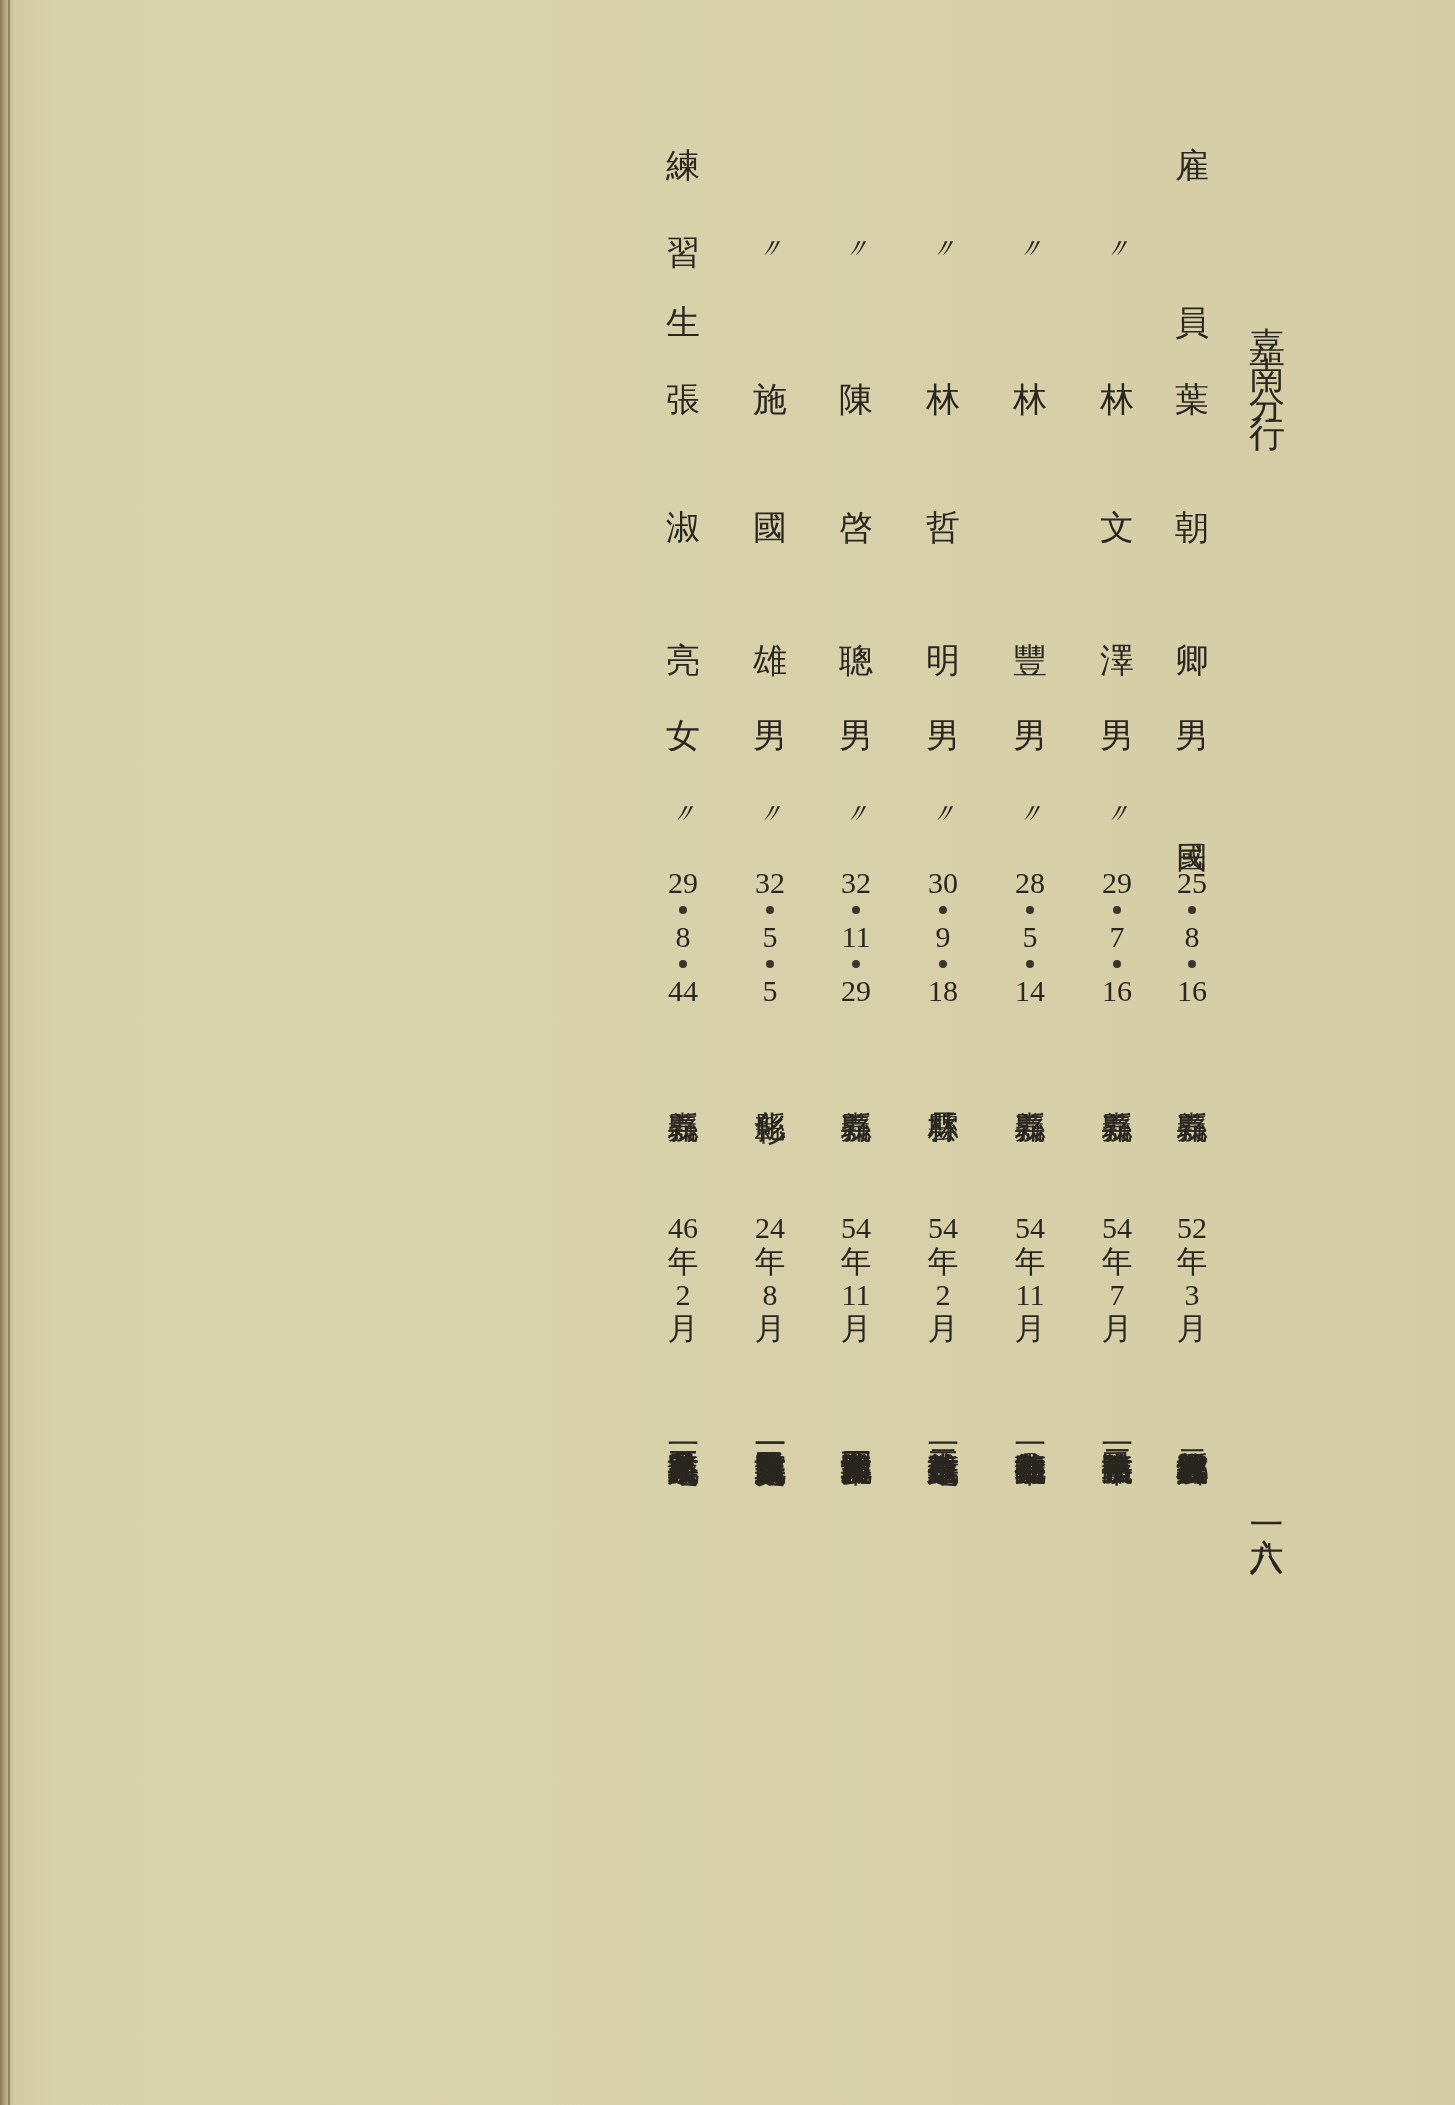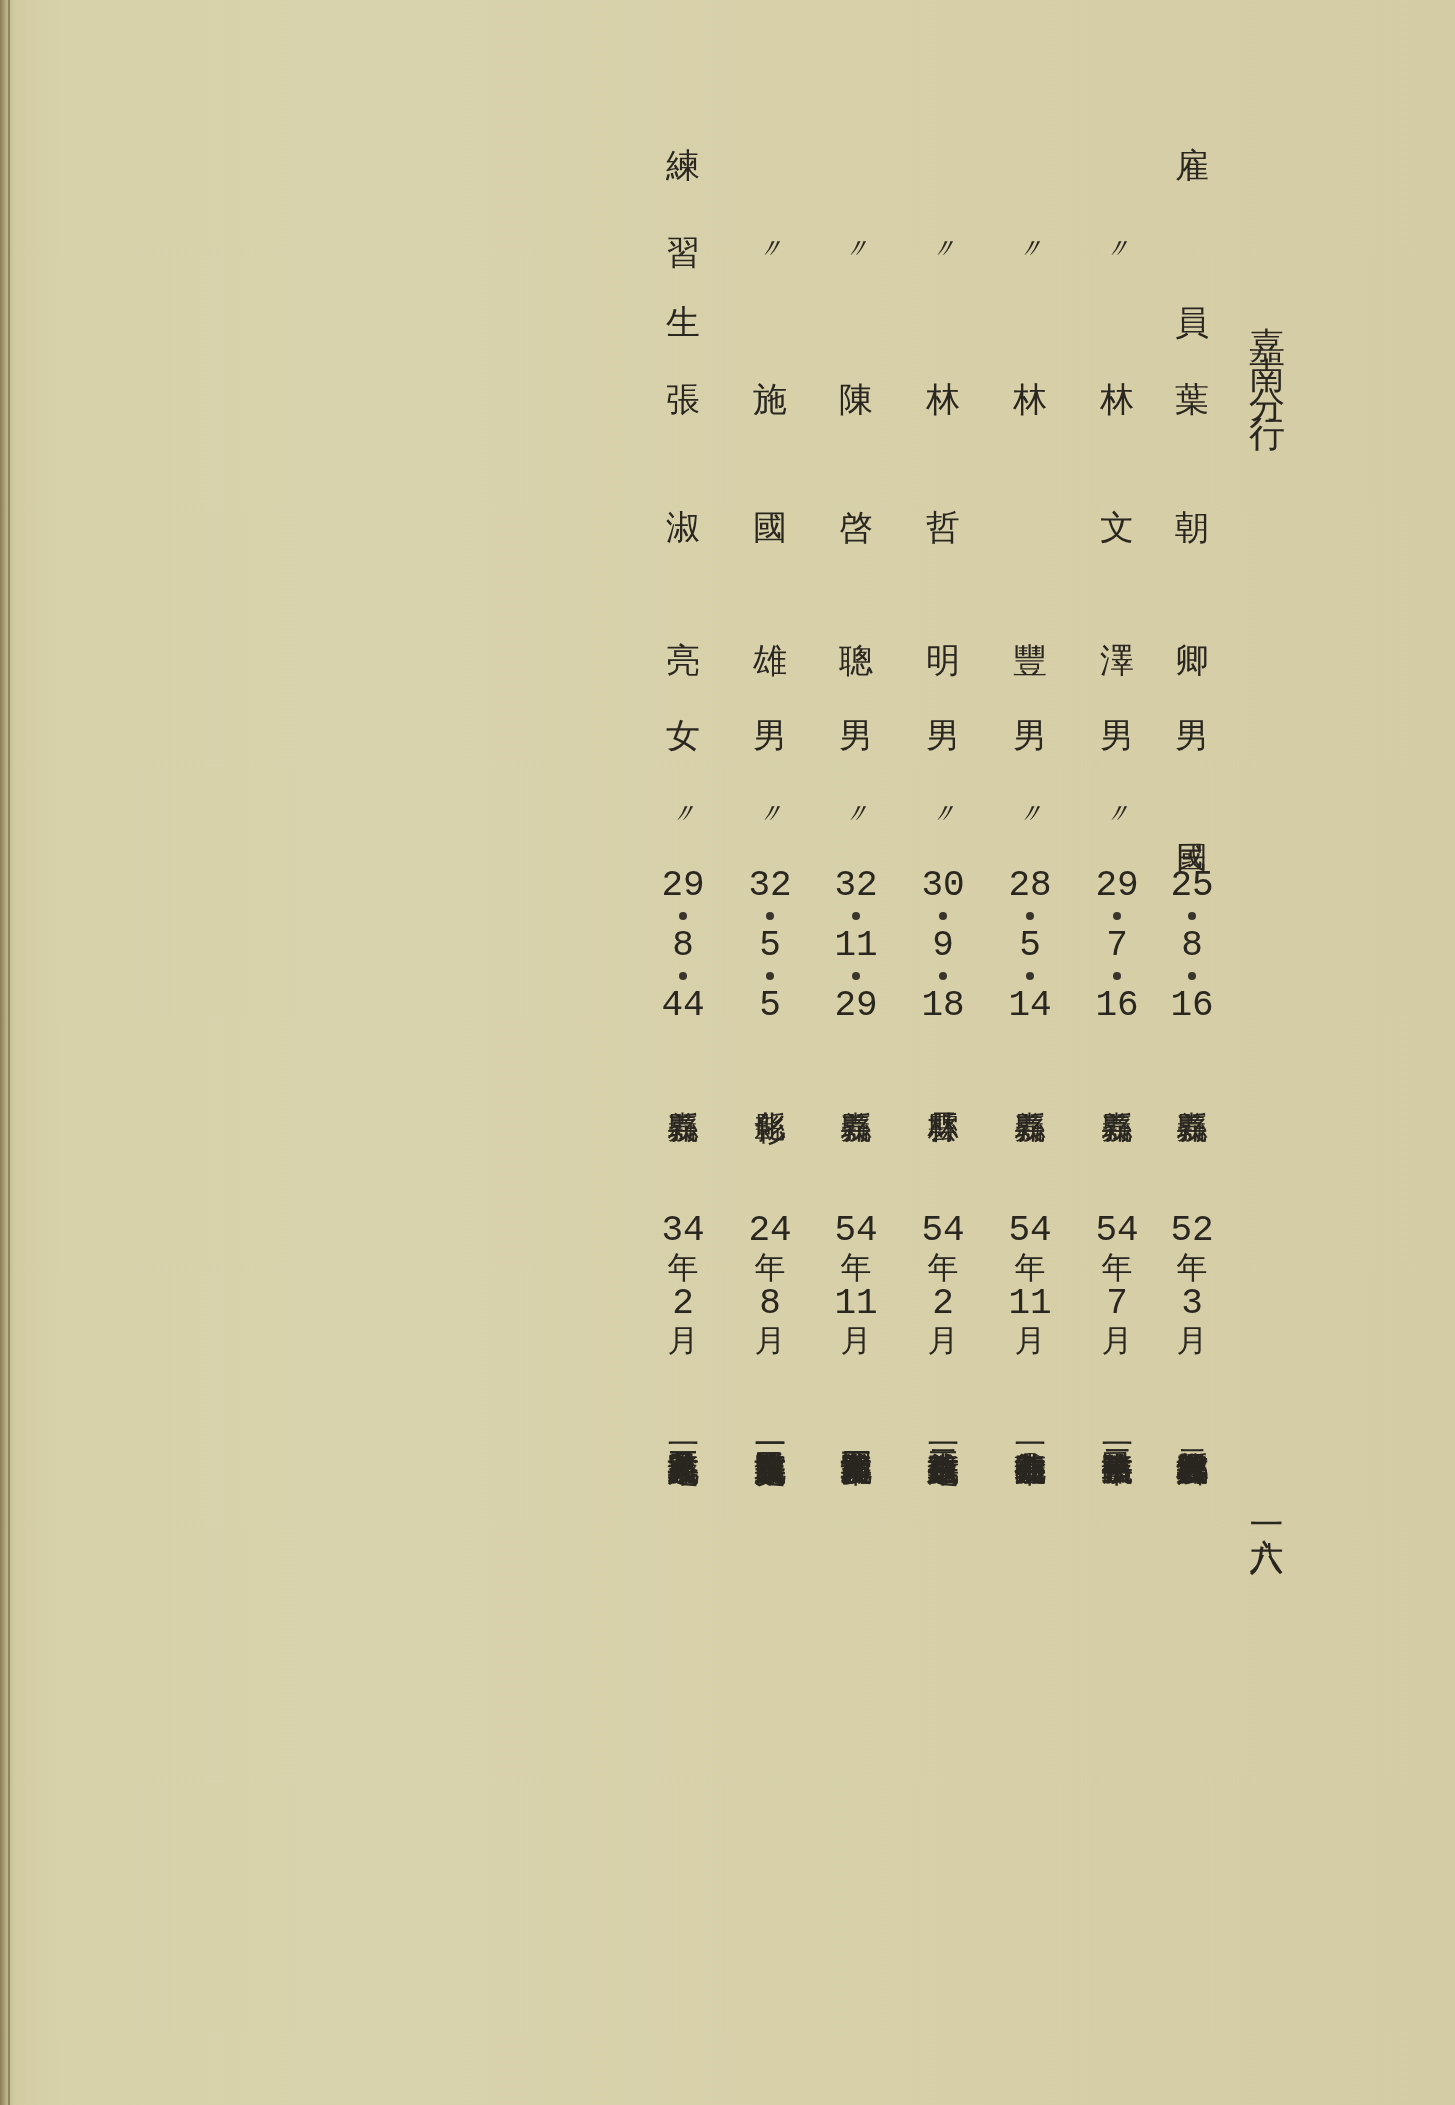--- a/index.html
+++ b/index.html
@@ -29,21 +29,21 @@
     left: 0; width: 60px;
     text-align: center;
     font-size: 34px;
     line-height: 1;
   }
   .vtext {
     display: flex; flex-direction: column; align-items: center;
   }
   .vtext span { display: block; }
   .ditto { font-family: "DejaVu Sans", sans-serif; font-size: 28px; transform: skewX(-20deg); letter-spacing: -4px; }
-  .num { font-family: Liberation Mono, monospace; font-size: 36px; line-height: 1; }
+  .num { font-family: Liberation Serif, serif; font-size: 30px; line-height: 1; }
   .dot { width: 8px; height: 8px; border-radius: 50%; background: #3a352c; margin: 8px auto; }
   .small { font-size: 31px; line-height: 37px; }
   .addr { font-size: 32px; line-height: 37.5px; }
   .header-col { font-size: 36px; }
 </style>
 </head>
 <body>
 
 <div class="page">
   <div class="gutter-line"></div>
@@ -212,20 +212,20 @@
     <div class="cell ditto" style="top:800px;">〃</div>
     <div class="cell vtext" style="top:868px;">
       <span class="num">29</span>
       <span class="dot"></span>
       <span class="num">8</span>
       <span class="dot"></span>
       <span class="num">44</span>
     </div>
     <div class="cell small" style="top:1058px;"><span style="writing-mode:vertical-rl;">嘉義縣</span></div>
     <div class="cell vtext small" style="top:1213px;">
-      <span class="num">34</span>
+      <span class="num">46</span>
         <span>年</span>
       <span class="num">2</span>
         <span>月</span>
     </div>
     <div class="cell addr" style="top:1398px;"><span style="writing-mode:vertical-rl;">嘉義市吳鳳路三三之一九號</span></div>
   </div>
 </div>
 
 </body></html>

